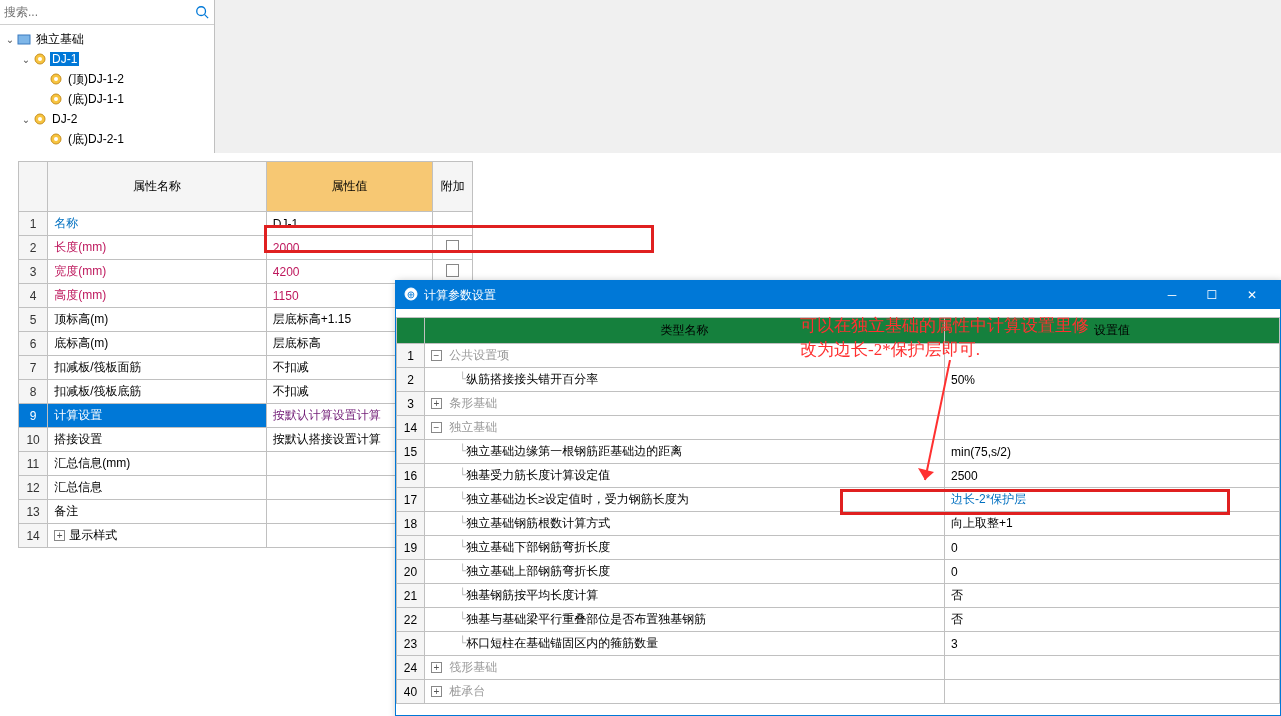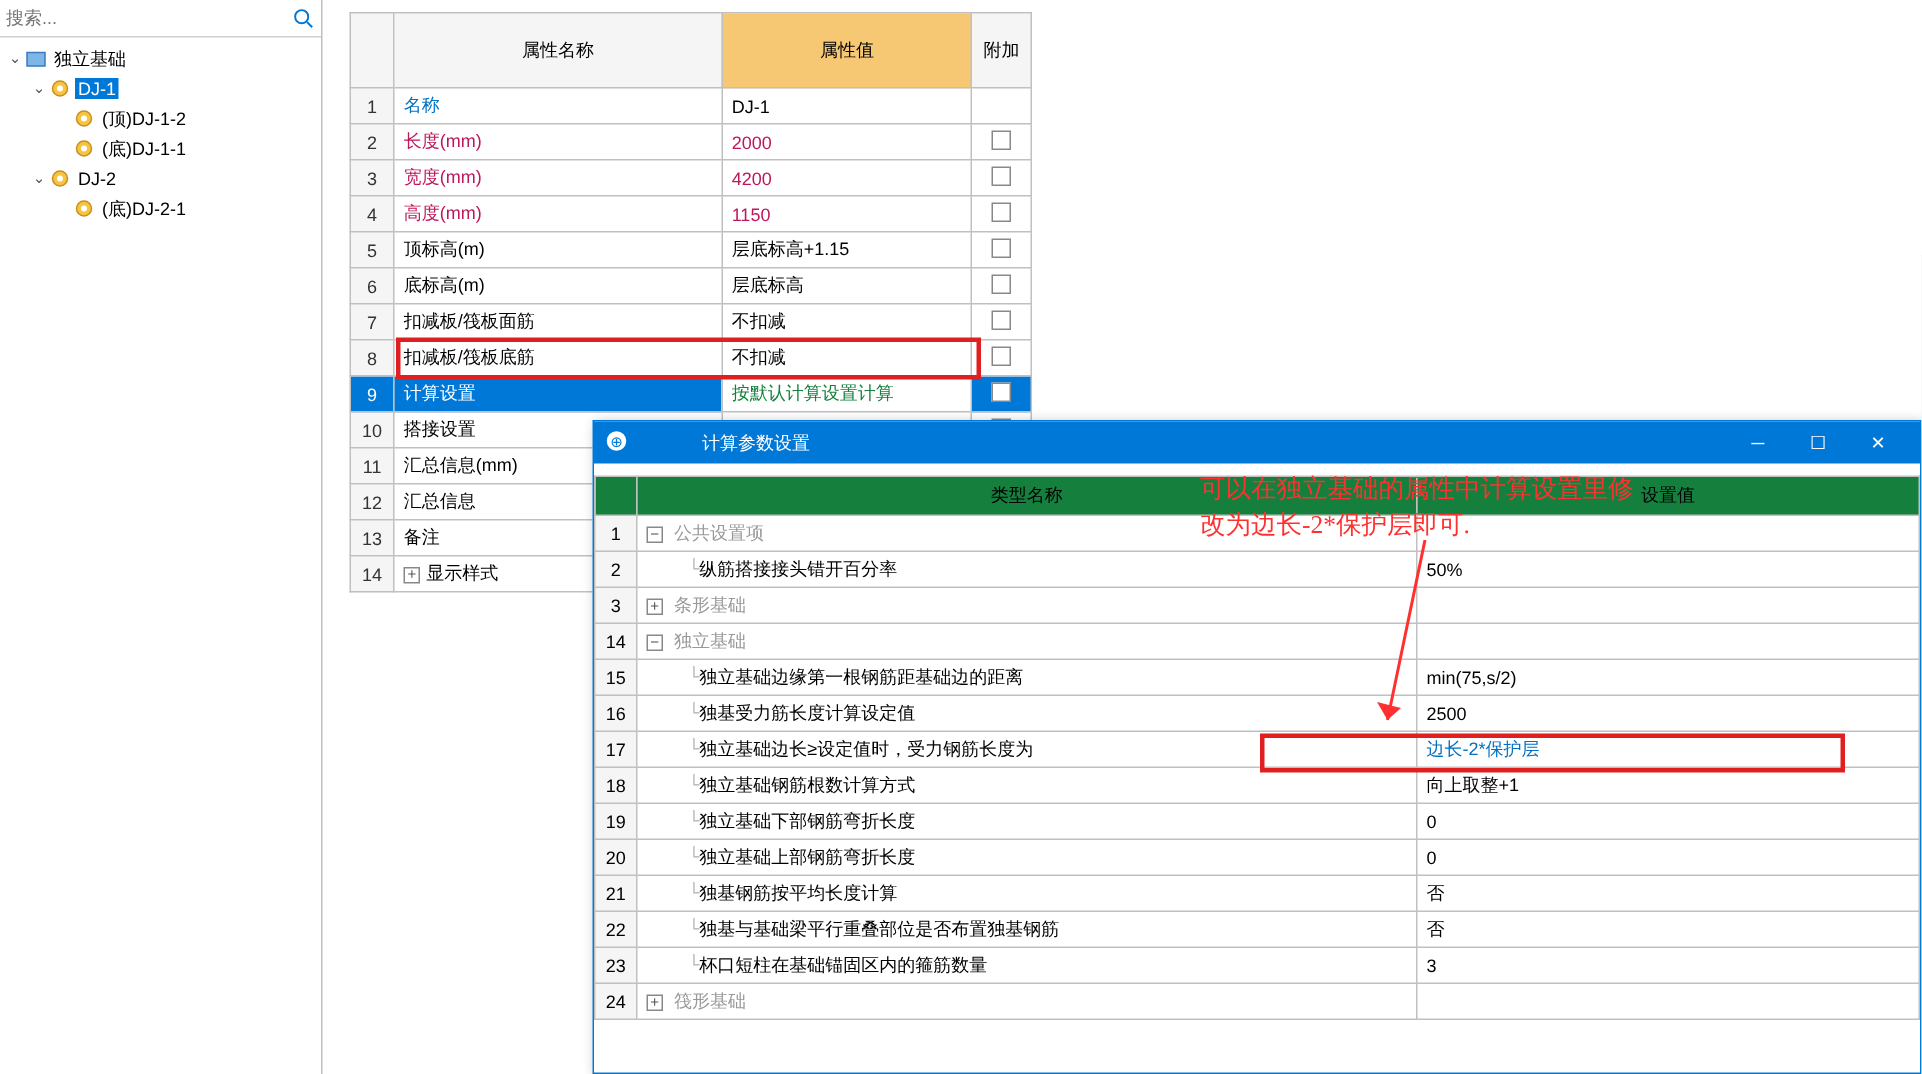--- a/index.html
+++ b/index.html
@@ -1,18 +1,18 @@
 <!DOCTYPE html>
 <html><head>
 <meta charset="utf-8">
 <style>
 * { box-sizing: border-box; margin: 0; padding: 0; }
 body { font-family: "Microsoft YaHei", sans-serif; font-size: 12px; background: #f0f0f0; color: #000; width: 1281px; height: 716px; overflow: hidden; position: relative; }
 
-.main-container { display: flex; height: 100%; }
+.main-container { display: flex; height: 100%; flex-direction: column; }
 
 
 .tree-panel { width: 215px; background: #fff; border-right: 1px solid #c0c0c0; position: relative; }
 .search-bar { height: 25px; border-bottom: 1px solid #d0d0d0; display: flex; align-items: center; padding: 0 4px; }
 .search-input { flex: 1; border: none; outline: none; font-size: 12px; color: #999; }
 .search-icon { width: 16px; height: 16px; display: inline-flex; align-items: center; justify-content: center; }
 
 .tree { padding: 4px 0; }
 .tree-node { display: flex; align-items: center; height: 20px; padding-left: 4px; cursor: pointer; white-space: nowrap; }
 .tree-toggle { width: 12px; display: inline-flex; justify-content: center; color: #555; font-size: 10px; }
@@ -28,28 +28,28 @@
 .prop-table th { background: #f5f5f5; border: 1px solid #c0c0c0; padding: 16px 6px; font-weight: normal; text-align: center; height: 26px; }
 .prop-table th.val-header { background: #f7c873; }
 .prop-table td { border: 1px solid #c0c0c0; padding: 2px 6px; height: 24px; background: #fff; }
 .prop-table td.rownum { width: 28px; text-align: center; background: #f5f5f5; color: #333; }
 .prop-table td.name { width: 210px; }
 .prop-table td.val { width: 160px; }
 .prop-table td.extra { width: 38px; text-align: center; }
 .prop-table .gray { color: #be185d; }
 .prop-table .blue { color: #0070c0; }
 .prop-table tr.selected td { background: #0078d7; color: #fff; }
-.prop-table tr.selected td.val { background: #fff; color: #15803d; }
+.prop-table tr.selected td.val { background: #fff; color: #701a75; }
 .expand-toggle { display: inline-block; width: 11px; height: 11px; border: 1px solid #888; text-align: center; line-height: 9px; font-size: 10px; margin-right: 4px; color: #555; }
 .checkbox { display: inline-block; width: 13px; height: 13px; border: 1px solid #888; background: #fff; }
 
 
 .dialog { position: absolute; left: 395px; top: 280px; width: 886px; height: 436px; background: #fff; border: 1px solid #0078d7; box-shadow: 2px 2px 8px rgba(0,0,0,0.3); z-index: 10; }
 .dialog-titlebar { height: 28px; background: #0078d7; color: #fff; display: flex; align-items: center; padding: 0 8px; }
-.dialog-title { flex: 1; font-size: 12px; margin-left: 44px; }
+.dialog-title { flex: 1; font-size: 12px; }
 .dialog-btn { width: 40px; height: 28px; display: flex; align-items: center; justify-content: center; color: #fff; }
 .dialog-body { padding: 8px 0 0 0; height: calc(100% - 28px); overflow: hidden; }
 
 .calc-table { border-collapse: collapse; width: 100%; }
 .calc-table th { background: #15803d; border: 1px solid #c0c0c0; padding: 4px 6px; font-weight: normal; text-align: center; height: 26px; }
 .calc-table td { border: 1px solid #c0c0c0; padding: 2px 6px; height: 24px; background: #fff; }
 .calc-table td.rownum { width: 28px; text-align: center; background: #f5f5f5; }
 .calc-table td.typename { width: 520px; }
 .calc-table td.setval { width: auto; }
 .calc-table .section { color: #999; }
@@ -327,20 +327,25 @@
           <tr>
             <td class="rownum">23</td>
             <td class="typename"><span class="indent-pad" style="width: 28px;"></span><span class="tree-connector">└ </span><span>杯口短柱在基础锚固区内的箍筋数量</span></td>
             <td class="setval">3</td>
           </tr>
           <tr>
             <td class="rownum">24</td>
             <td class="typename section"><span class="expand-toggle">+</span><span> 筏形基础</span></td>
             <td class="setval"></td>
           </tr>
+          <tr>
+            <td class="rownum">40</td>
+            <td class="typename section"><span class="expand-toggle">+</span><span> 桩承台</span></td>
+            <td class="setval"></td>
+          </tr>
         </tbody>
     </table>
   </div>
 </div>
 
 <div class="redbox" style="left:840px; top:489px; width:390px; height:26px;"></div>
 
 <div class="annotation" style="left:800px; top:314px;">
   <div>可以在独立基础的属性中计算设置里修</div>
   <div>改为边长-2*保护层即可.</div>

